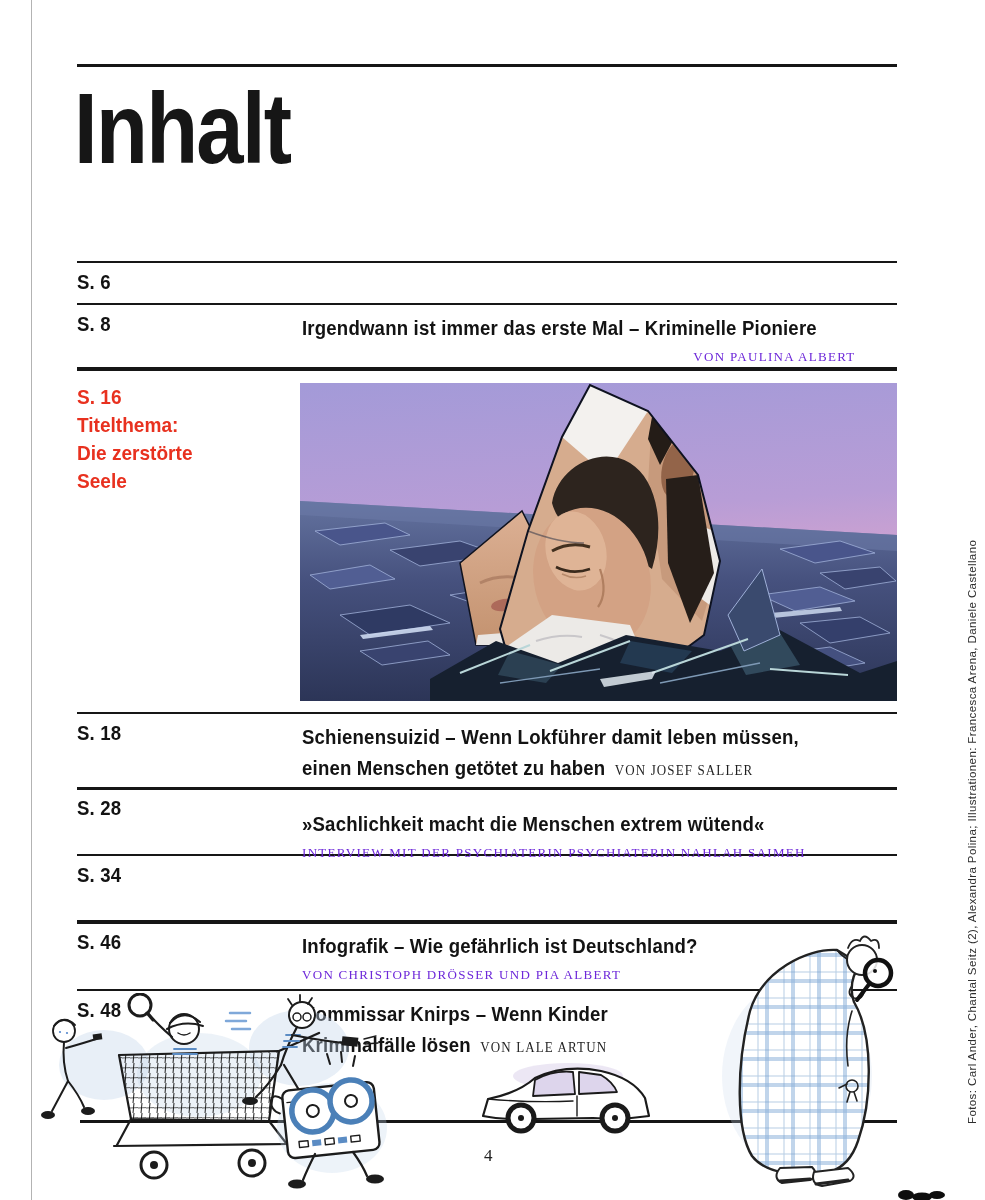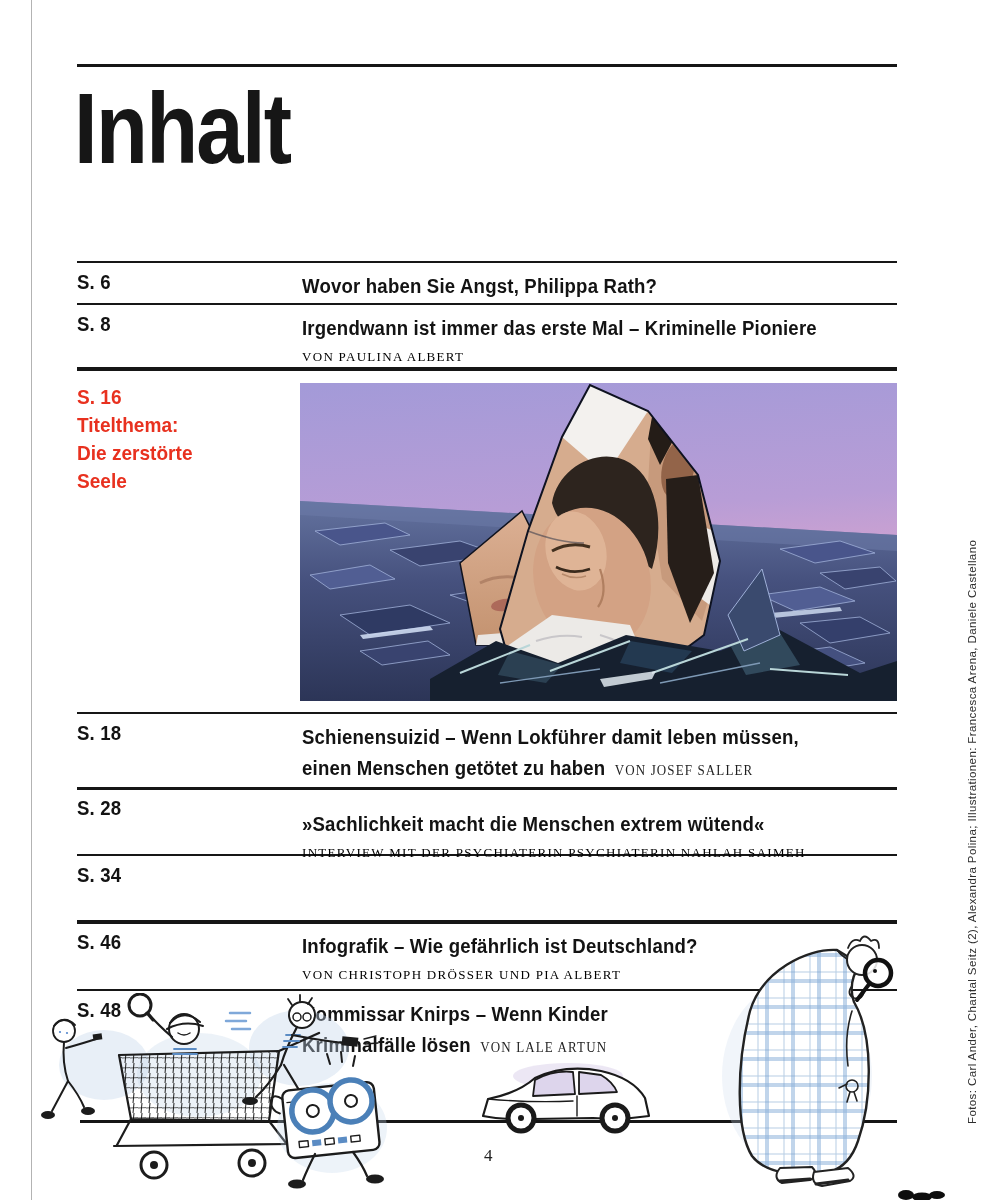--- a/index.html
+++ b/index.html
@@ -19,21 +19,21 @@
     letter-spacing:.2px;white-space:nowrap;transform:scaleX(.93);
     transform-origin:left top;color:#131313;
   }
   .bodycol{position:absolute;left:270px;color:#131313;}
   .title-line{
     font-size:20px;font-weight:700;line-height:31px;letter-spacing:.2px;
     white-space:nowrap;transform:scaleX(.93);transform-origin:left top;
   }
   .byline{
     font-family:"Liberation Serif",serif;font-size:13px;letter-spacing:1.3px;
-    color:#000000;white-space:nowrap;margin-top:5px;
+    color:#6d28d9;white-space:nowrap;margin-top:5px;
   }
   .byline-inline{
     font-family:"Liberation Serif",serif;font-size:14px;font-weight:400;
     letter-spacing:1.2px;color:#1f1f1f;margin-left:10px;
   }
   .feature{
     position:absolute;left:45px;top:383px;color:#e8311f;font-weight:700;
     font-size:20.5px;line-height:28px;transform:scaleX(.93);
     transform-origin:left top;white-space:nowrap;
   }
@@ -62,26 +62,23 @@
   <div class="rule" style="top:261px;height:2px;"></div>
   <div class="rule" style="top:303px;height:2px;"></div>
   <div class="rule" style="top:367px;height:4px;"></div>
   <div class="rule" style="top:712px;height:2px;"></div>
   <div class="rule" style="top:787px;height:2.5px;"></div>
   <div class="rule" style="top:854px;height:2px;"></div>
   <div class="rule" style="top:920px;height:4px;"></div>
   <div class="rule" style="top:989px;height:2px;"></div>
 
   <div class="pagecol" style="top:271px;">S. 6</div>
-  <div class="bodycol" style="top:271px;">
-    <div class="title-line">Wovor haben Sie Angst, Philippa Rath?</div>
-  </div>
 
   <div class="pagecol" style="top:313px;">S. 8</div>
-  <div class="bodycol" style="top:313px;">
+  <div class="bodycol" style="top:313px;text-align:right;">
     <div class="title-line">Irgendwann ist immer das erste Mal – Kriminelle Pioniere</div>
     <div class="byline">VON PAULINA ALBERT</div>
   </div>
 
   <div class="feature">
     <div>S. 16</div>
     <div>Titelthema:</div>
     <div>Die zerstörte</div>
     <div>Seele</div>
   </div>

